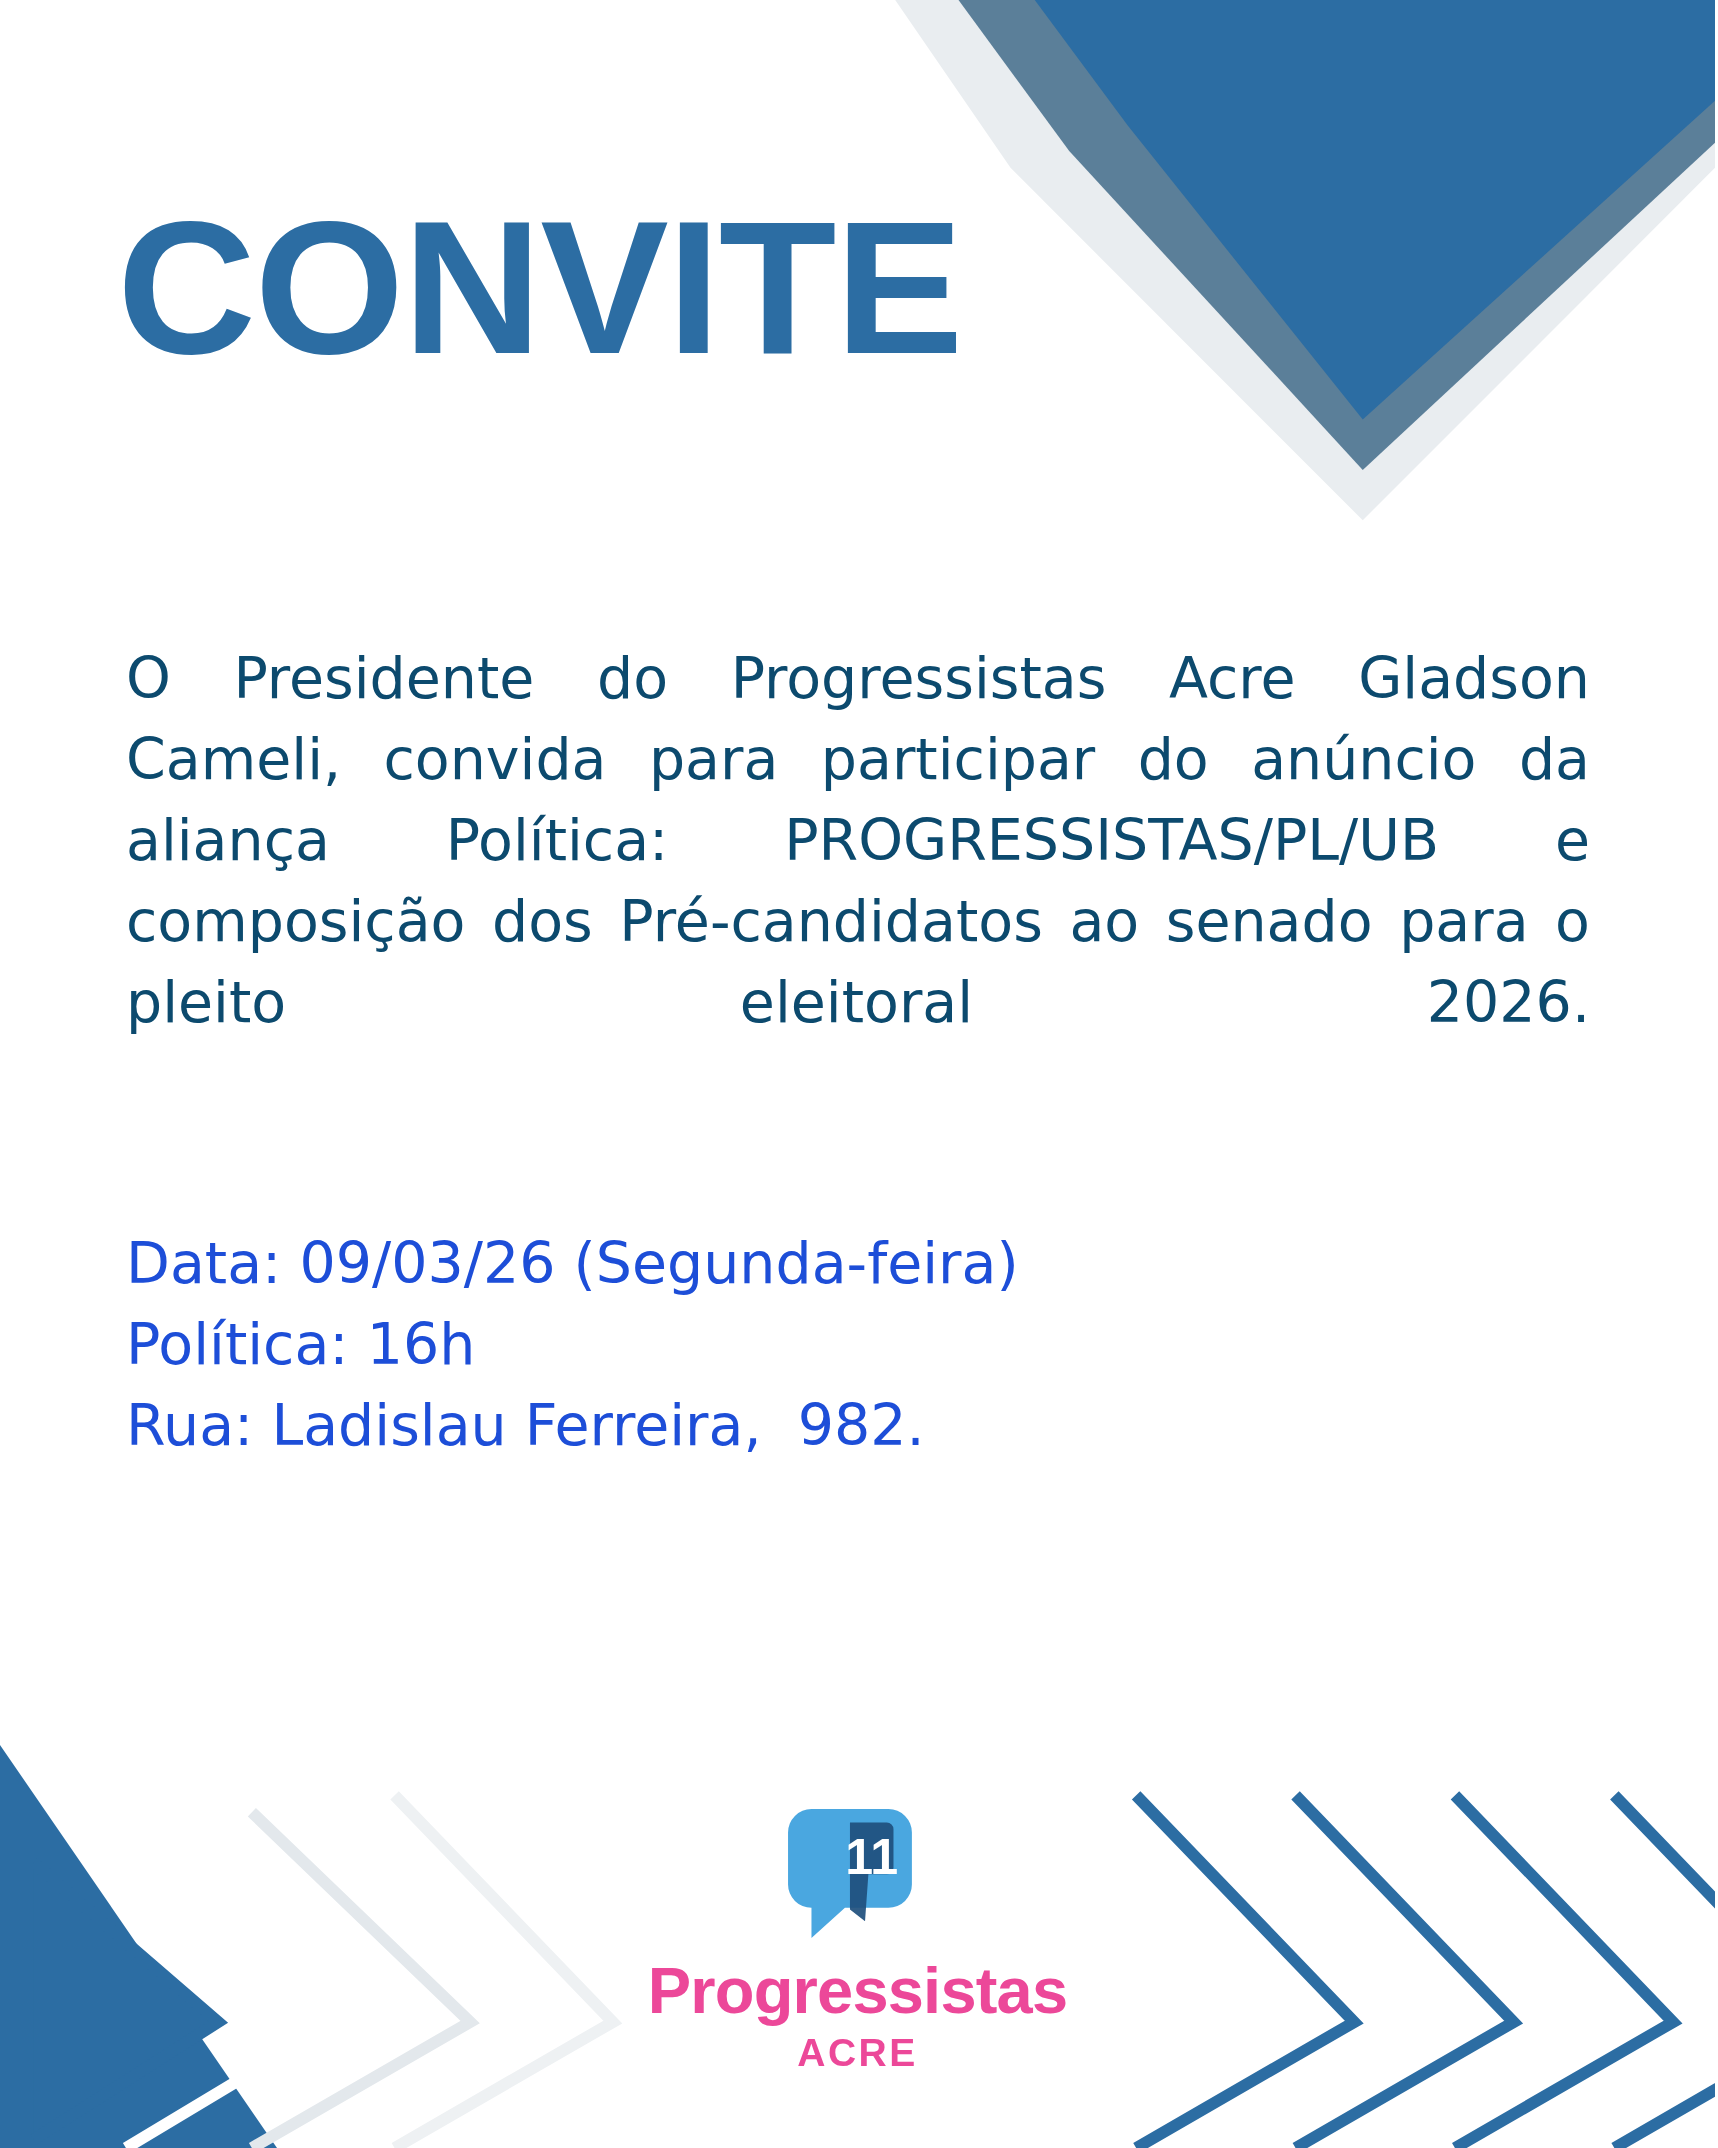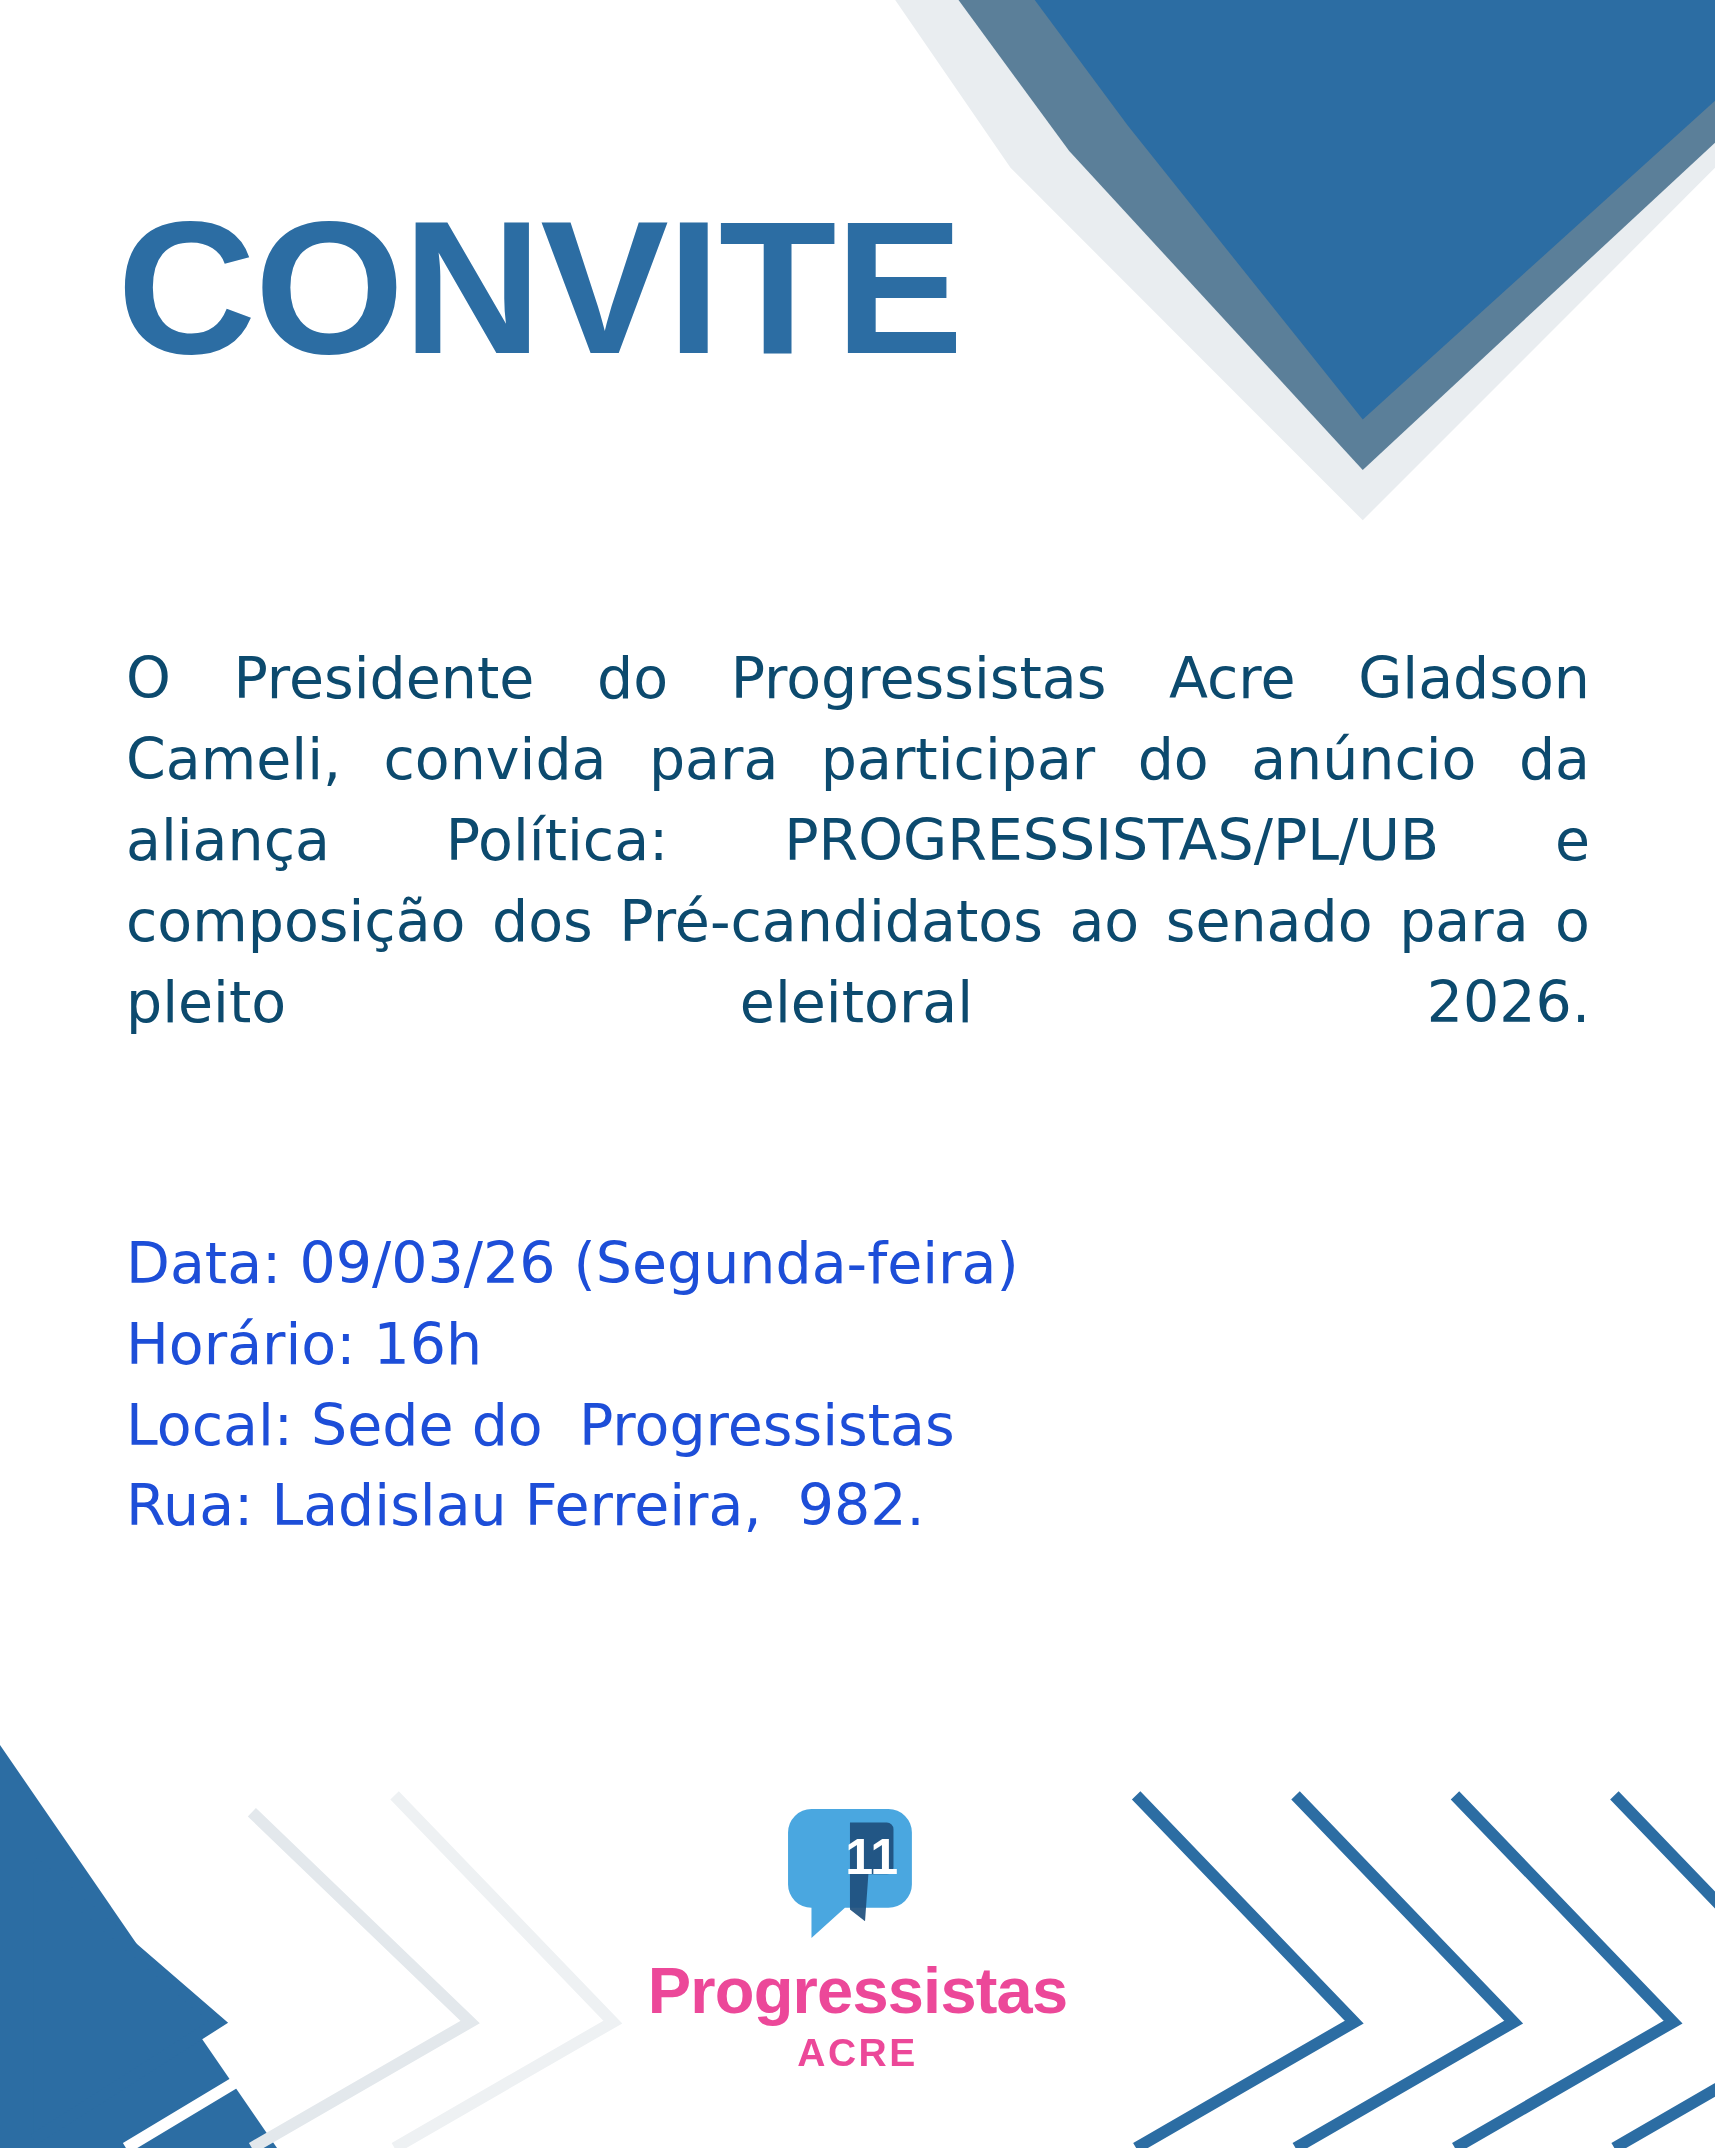--- a/index.html
+++ b/index.html
@@ -141,22 +141,21 @@
     <polygon points="70,-120 1060,-120 1060,170 640,560 290,180" fill="#5b7f99"></polygon>
     <polygon points="160,-120 1060,-120 1060,120 640,500 360,150" fill="#2c6da3"></polygon>
   </svg>
 
   <div class="title">CONVITE</div>
 
   <div class="body-block">
     <p class="paragraph">O Presidente do Progressistas Acre Gladson Cameli, convida para participar do anúncio da aliança Política: PROGRESSISTAS/PL/UB e composição dos Pré-candidatos  ao senado para o pleito eleitoral 2026.</p>
     <div class="details">
       <div class="detail-line">Data: 09/03/26 (Segunda-feira)</div>
-      <div class="detail-line">Horário: 16h</div>
-      <div class="detail-line">Local: Sede do  Progressistas</div>
+      <div class="detail-line">Política: 16h</div>
       <div class="detail-line">Rua: Ladislau Ferreira,  982.</div>
     </div>
   </div>
 
   <svg class="bl-triangle" viewBox="0 0 330 480" preserveAspectRatio="none">
     <polygon points="0,0 330,480 0,480" fill="#2c6da3"></polygon>
   </svg>
 
   <svg class="chevrons-left" viewBox="0 0 860 480" preserveAspectRatio="none">
     <g fill="none" stroke-width="14">

